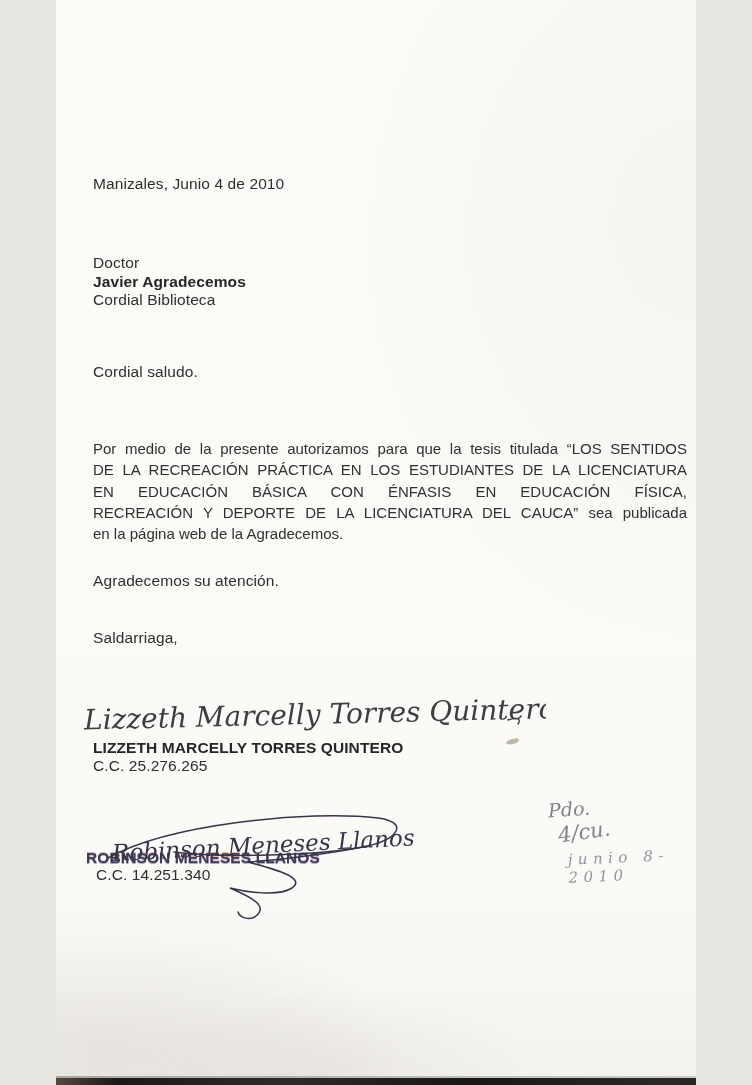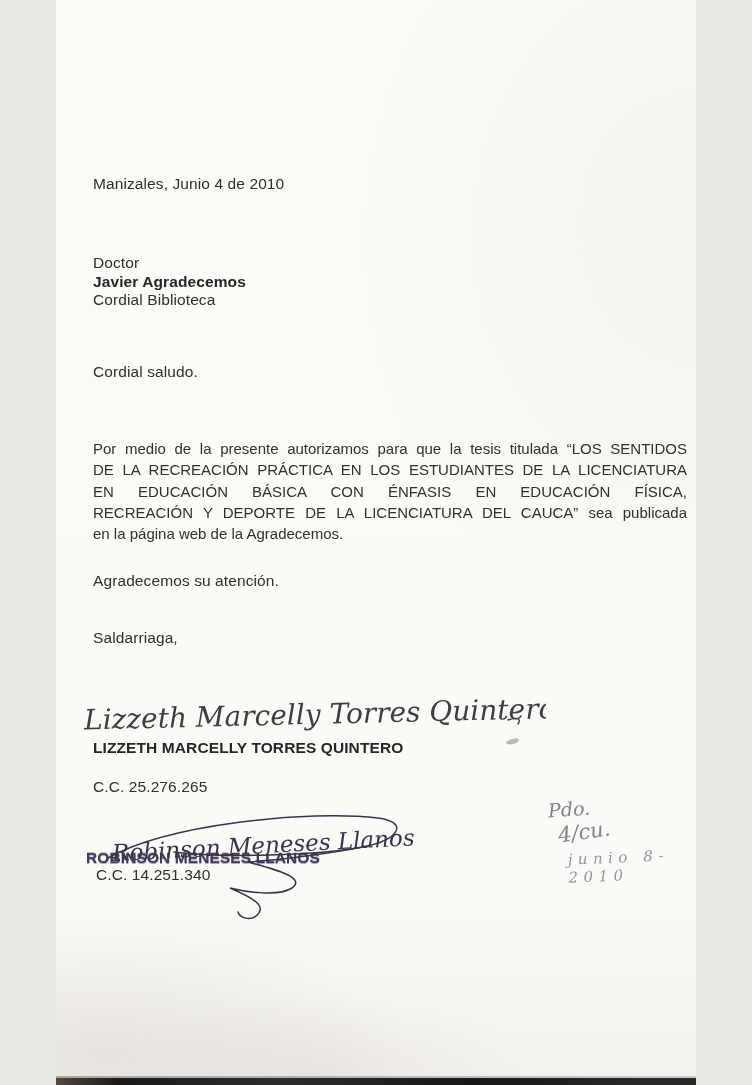--- a/index.html
+++ b/index.html
@@ -68,21 +68,21 @@
   <div class="abs txt" style="left:37px;top:571px;">Agradecemos su atención.</div>
 
   <div class="abs txt" style="left:37px;top:628px;">Saldarriaga,</div>
 
   <svg class="abs sig-svg" style="left:25px;top:684px;" width="465" height="58" viewBox="0 0 465 58">
     <text x="3" y="40" font-size="28" fill="#3d3d42" transform="rotate(-1.4 230 30)">Lizzeth Marcelly Torres Quintero</text>
     <path d="M427,36 c8,-3 14,-2 10,4" stroke="#3d3d42" stroke-width="1.4" fill="none" stroke-linecap="round"></path>
   </svg>
 
   <div class="abs txt bold" style="left:37px;top:738px;">LIZZETH MARCELLY TORRES QUINTERO</div>
-  <div class="abs txt" style="left:37px;top:756px;margin-top:21px;">C.C. 25.276.265</div>
+  <div class="abs txt" style="left:37px;top:756px;">C.C. 25.276.265</div>
 
   <div class="abs speck" style="left:450px;top:739px;"></div>
 
   <div class="abs txt bold typed2" style="left:30px;top:848px;">ROBINSON MENESES LLANOS</div>
   <div class="abs txt" style="left:40px;top:865px;text-align:center;">C.C. 14.251.340</div>
 
   <svg class="abs sig-svg" style="left:22px;top:796px;z-index:3;" width="380" height="135" viewBox="0 0 380 135">
     <text x="34" y="58" font-size="23" fill="#35354c" transform="rotate(-3 170 50)">Robinson Meneses Llanos</text>
     <path d="M30,62 C90,28 230,14 300,22 C330,26 322,42 290,50 C240,60 140,62 96,56" stroke="#35354c" stroke-width="1.5" fill="none" stroke-linecap="round"></path>
     <path d="M290,50 C250,58 200,64 170,66 C200,74 228,82 214,92 C200,101 168,96 152,92 C175,102 190,110 178,120 C172,125 162,122 160,116" stroke="#35354c" stroke-width="1.5" fill="none" stroke-linecap="round"></path>

